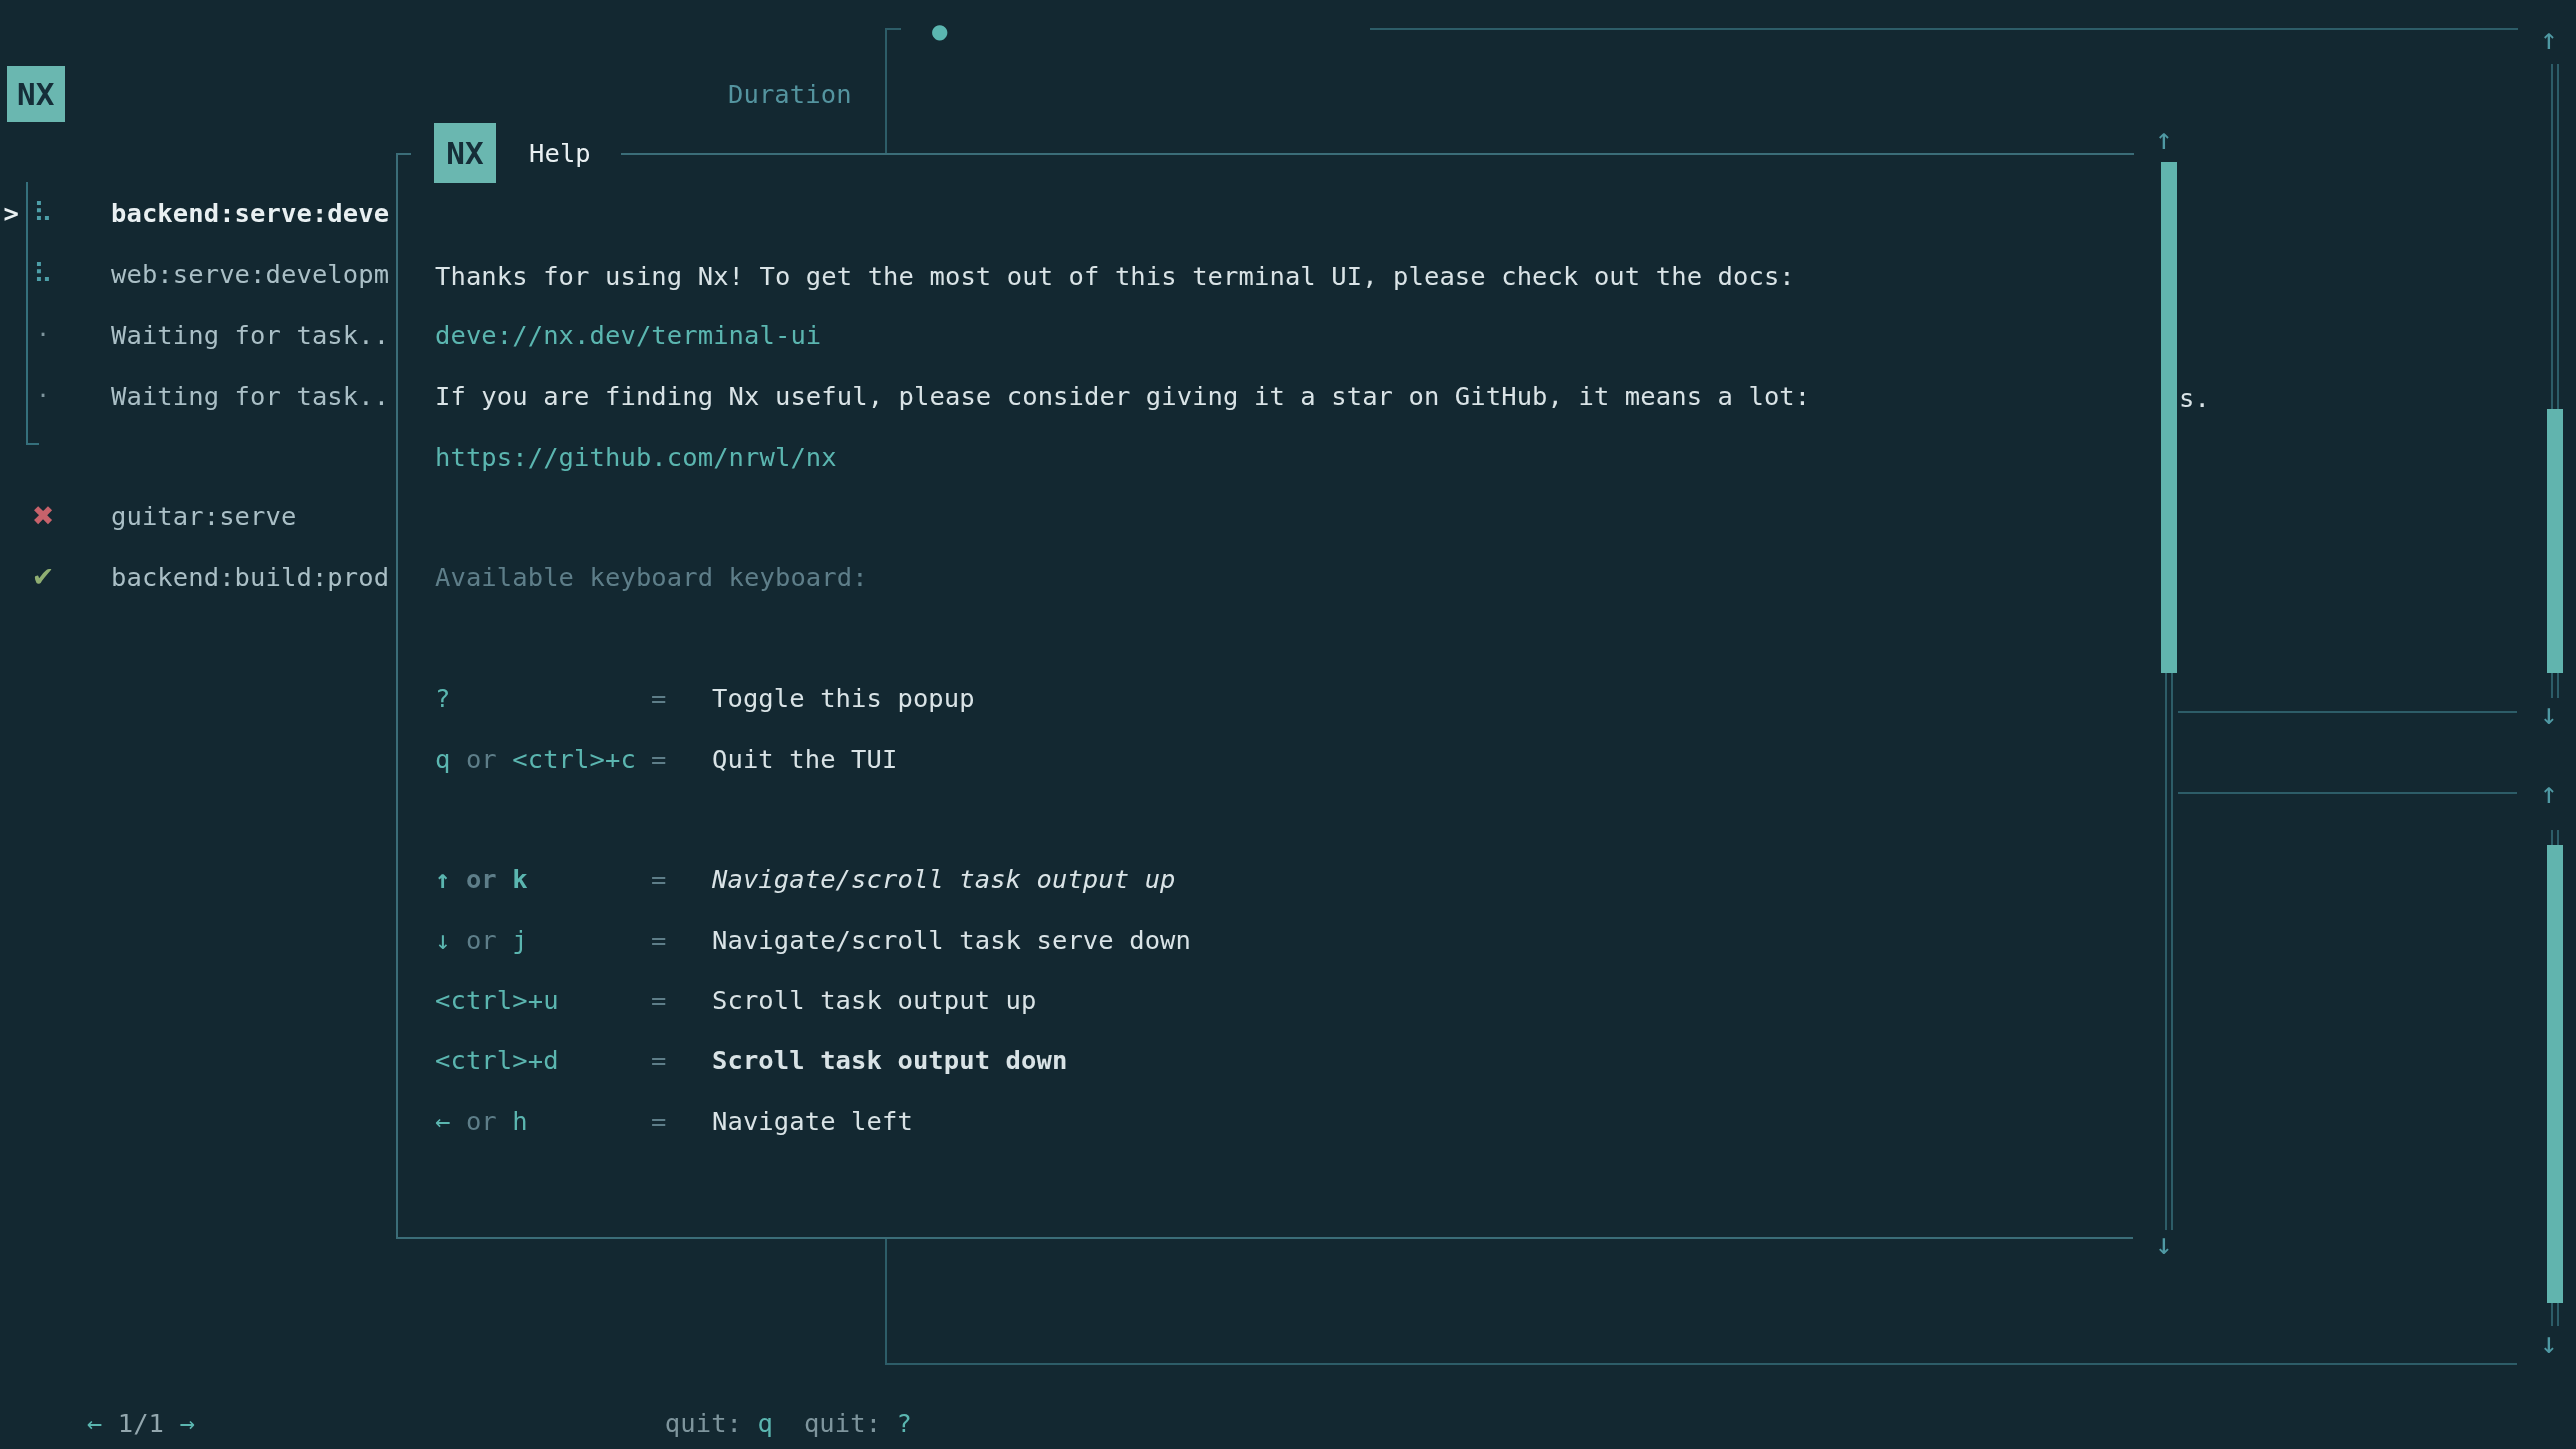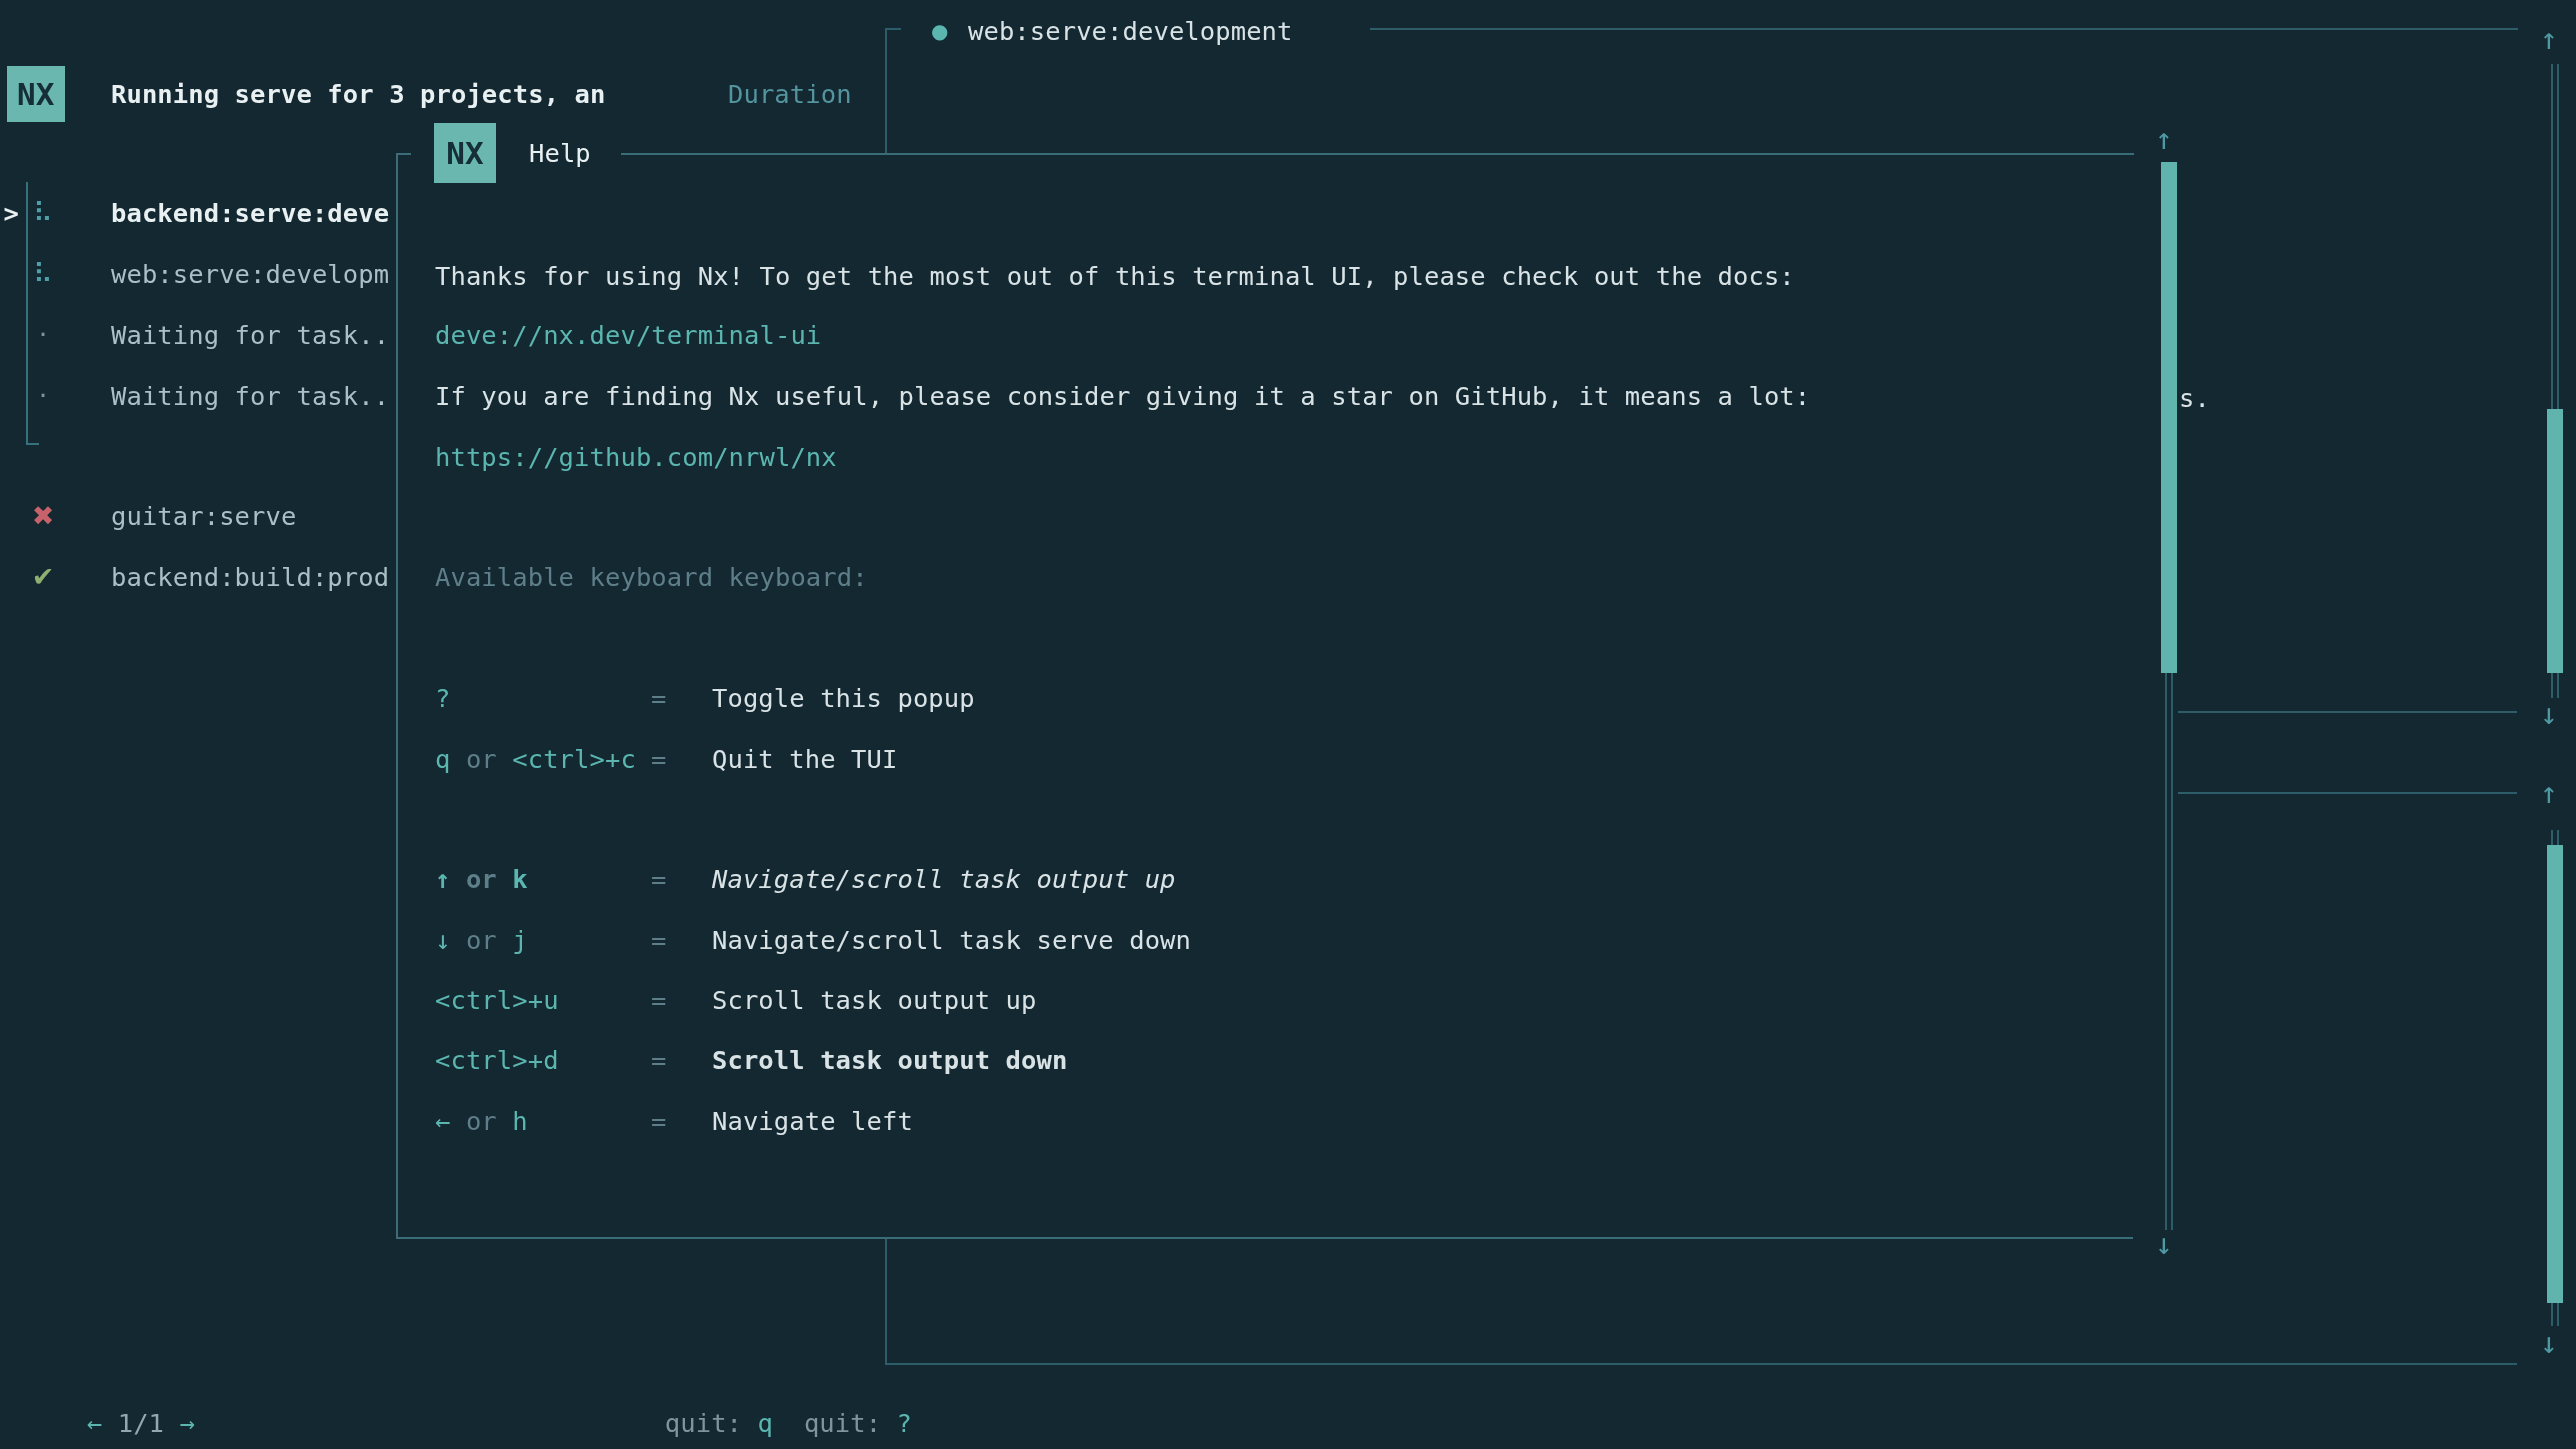--- a/index.html
+++ b/index.html
@@ -35,21 +35,20 @@
   .icon{position:absolute;width:32px;text-align:center;
         font:27px/60px "DejaVu Sans","DejaVu Sans Mono",monospace;}
   .bullet{font:20px/60px "DejaVu Sans","DejaVu Sans Mono",monospace;}
 </style>
 </head>
 <body>
 
 <div id="screen">
 
   <div class="logo" style="left:6.7px;top:66px;width:58px;height:56px;">NX</div>
-  <div class="t b c-bright" style="left:111px;top:64px;">Running serve for 3 projects, an</div>
   <div class="t c-mteal" style="left:728px;top:64px;">Duration</div>
 
   <div class="vl bline" style="left:25.5px;top:182px;height:263px;"></div>
   <div class="hl bline" style="left:25.5px;top:443px;width:13.4px;"></div>
 
   <div class="t b c-bright" style="left:3.4px;top:183px;">&gt;</div>
 
   <div>
     <span class="icon c-spin" style="left:27px;top:183px;">⠧</span>
     <span class="t b c-bright" style="left:111px;top:183px;">backend:serve:deve</span>
@@ -76,21 +75,20 @@
   </div>
 
   <div>
     <span class="icon c-green" style="left:27px;top:547px;">✔</span>
     <span class="t c-gray" style="left:111px;top:547px;">backend:build:prod</span>
   </div>
 
   <div class="hl line" style="left:885px;top:27.5px;width:16px;"></div>
   <div class="vl line" style="left:885px;top:27.5px;height:127px;"></div>
   <span class="t bullet c-teal" style="left:931px;top:0.7px;position:absolute;">●</span>
-  <div class="t c-text" style="left:968px;top:0.7px;">web:serve:development</div>
   <div class="hl line" style="left:1370px;top:27.5px;width:1148px;"></div>
   <div class="hl line" style="left:2178px;top:711px;width:339px;"></div>
   <div class="t c-text" style="left:2179px;top:368px;">s.</div>
 
   <div class="hl line" style="left:2178px;top:792px;width:339px;"></div>
   <div class="vl line" style="left:885px;top:1238px;height:127px;"></div>
   <div class="hl line" style="left:885px;top:1363px;width:1632px;"></div>
 
   <div class="arrow" style="left:2540px;top:8.7px;">↑</div>
   <div class="track" style="left:2551px;top:64px;height:634px;"></div>

